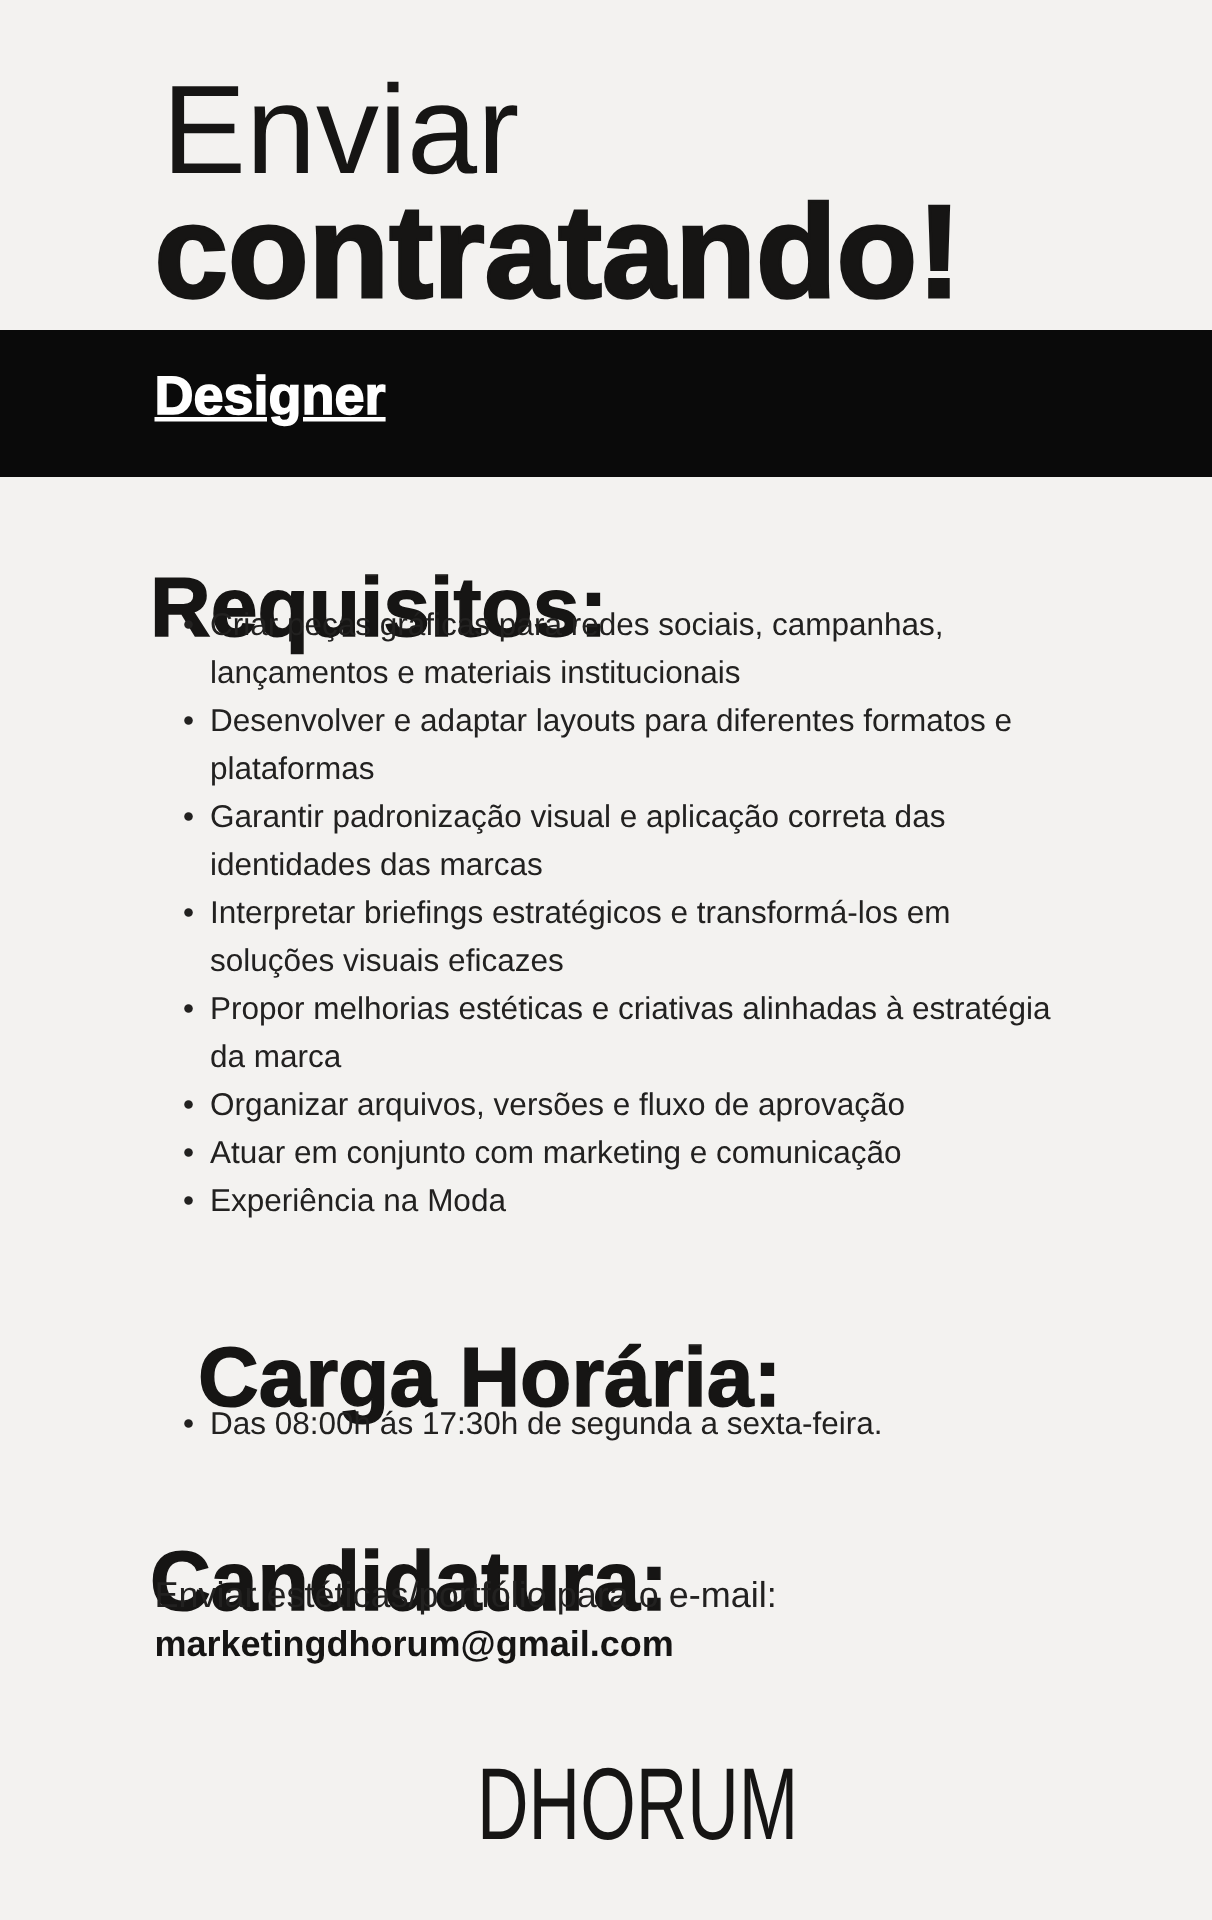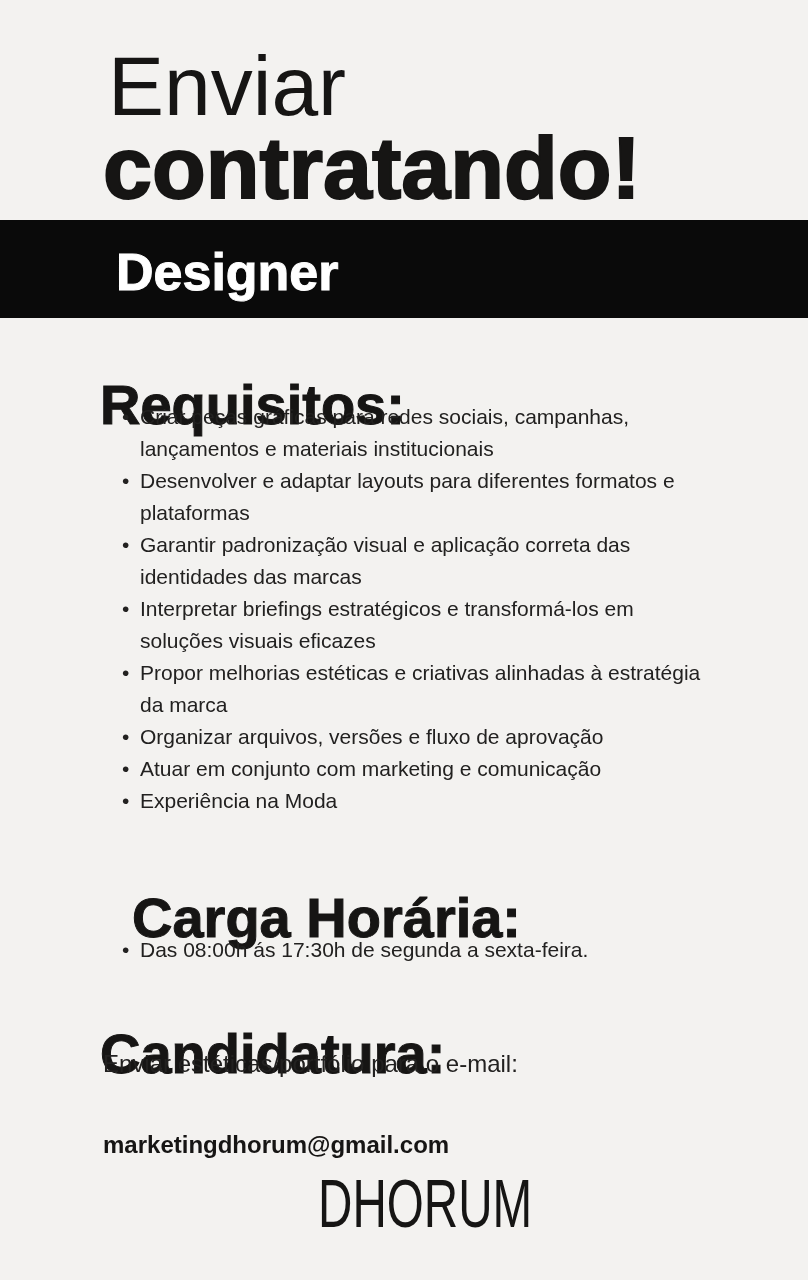--- a/index.html
+++ b/index.html
@@ -24,25 +24,26 @@
     left: 103px; top: 108px;
     font-size: 88px; font-weight: 700; line-height: 1; margin-top: 16px;
     -webkit-text-stroke: 2px var(--title-ink, #161514);
   }
   .role-banner {
     position: absolute; left: 0; top: 220px;
     width: 808px; height: 98px;
     background: var(--banner-bg, #0a0a0a);
   }
   .role-banner .role-label {
-    position: absolute; left: 116px; top: 26px;
-    font-size: 52px; font-weight: 700; line-height: 1;
+    position: absolute; left: 103px; top: 26px;
+    font-size: 36px; font-weight: 700; line-height: 1;
     color: var(--banner-text, #ffffff);
     -webkit-text-stroke: 1px var(--banner-text, #ffffff);
     white-space: nowrap;
+    text-decoration: underline;
   }
   .section-heading {
     position: absolute; left: 100px;
     font-size: 56px; font-weight: 700; line-height: 1;
     color: var(--title-ink, #161514);
     -webkit-text-stroke: 1px var(--title-ink, #161514);
     white-space: nowrap;
   }
   .heading-requirements { top: 331px; }
   .heading-schedule     { top: 844px; margin-left: 32px; }
@@ -62,21 +63,21 @@
     position: absolute; left: 0; top: 0;
   }
   .application-instruction {
     position: absolute; left: 103px; top: 1048px;
     font-size: 24px; line-height: 32px; font-weight: 400;
     white-space: nowrap; color: var(--ink, #222120);
   }
   .application-email {
     position: absolute; left: 103px; top: 1081px;
     font-size: 24px; line-height: 32px; font-weight: 700;
-    white-space: nowrap; color: var(--title-ink, #161514); margin-top: 48px;
+    white-space: nowrap; color: var(--title-ink, #161514);
   }
   .brand-logo {
     position: absolute; left: 318px; top: 1169px;
     font-family: "Liberation Sans", sans-serif;
     font-size: 68px; font-weight: 400; line-height: 1;
     color: var(--title-ink, #161514);
     transform: scaleX(0.7); transform-origin: 0 0;
     white-space: nowrap;
   }
 </style>

